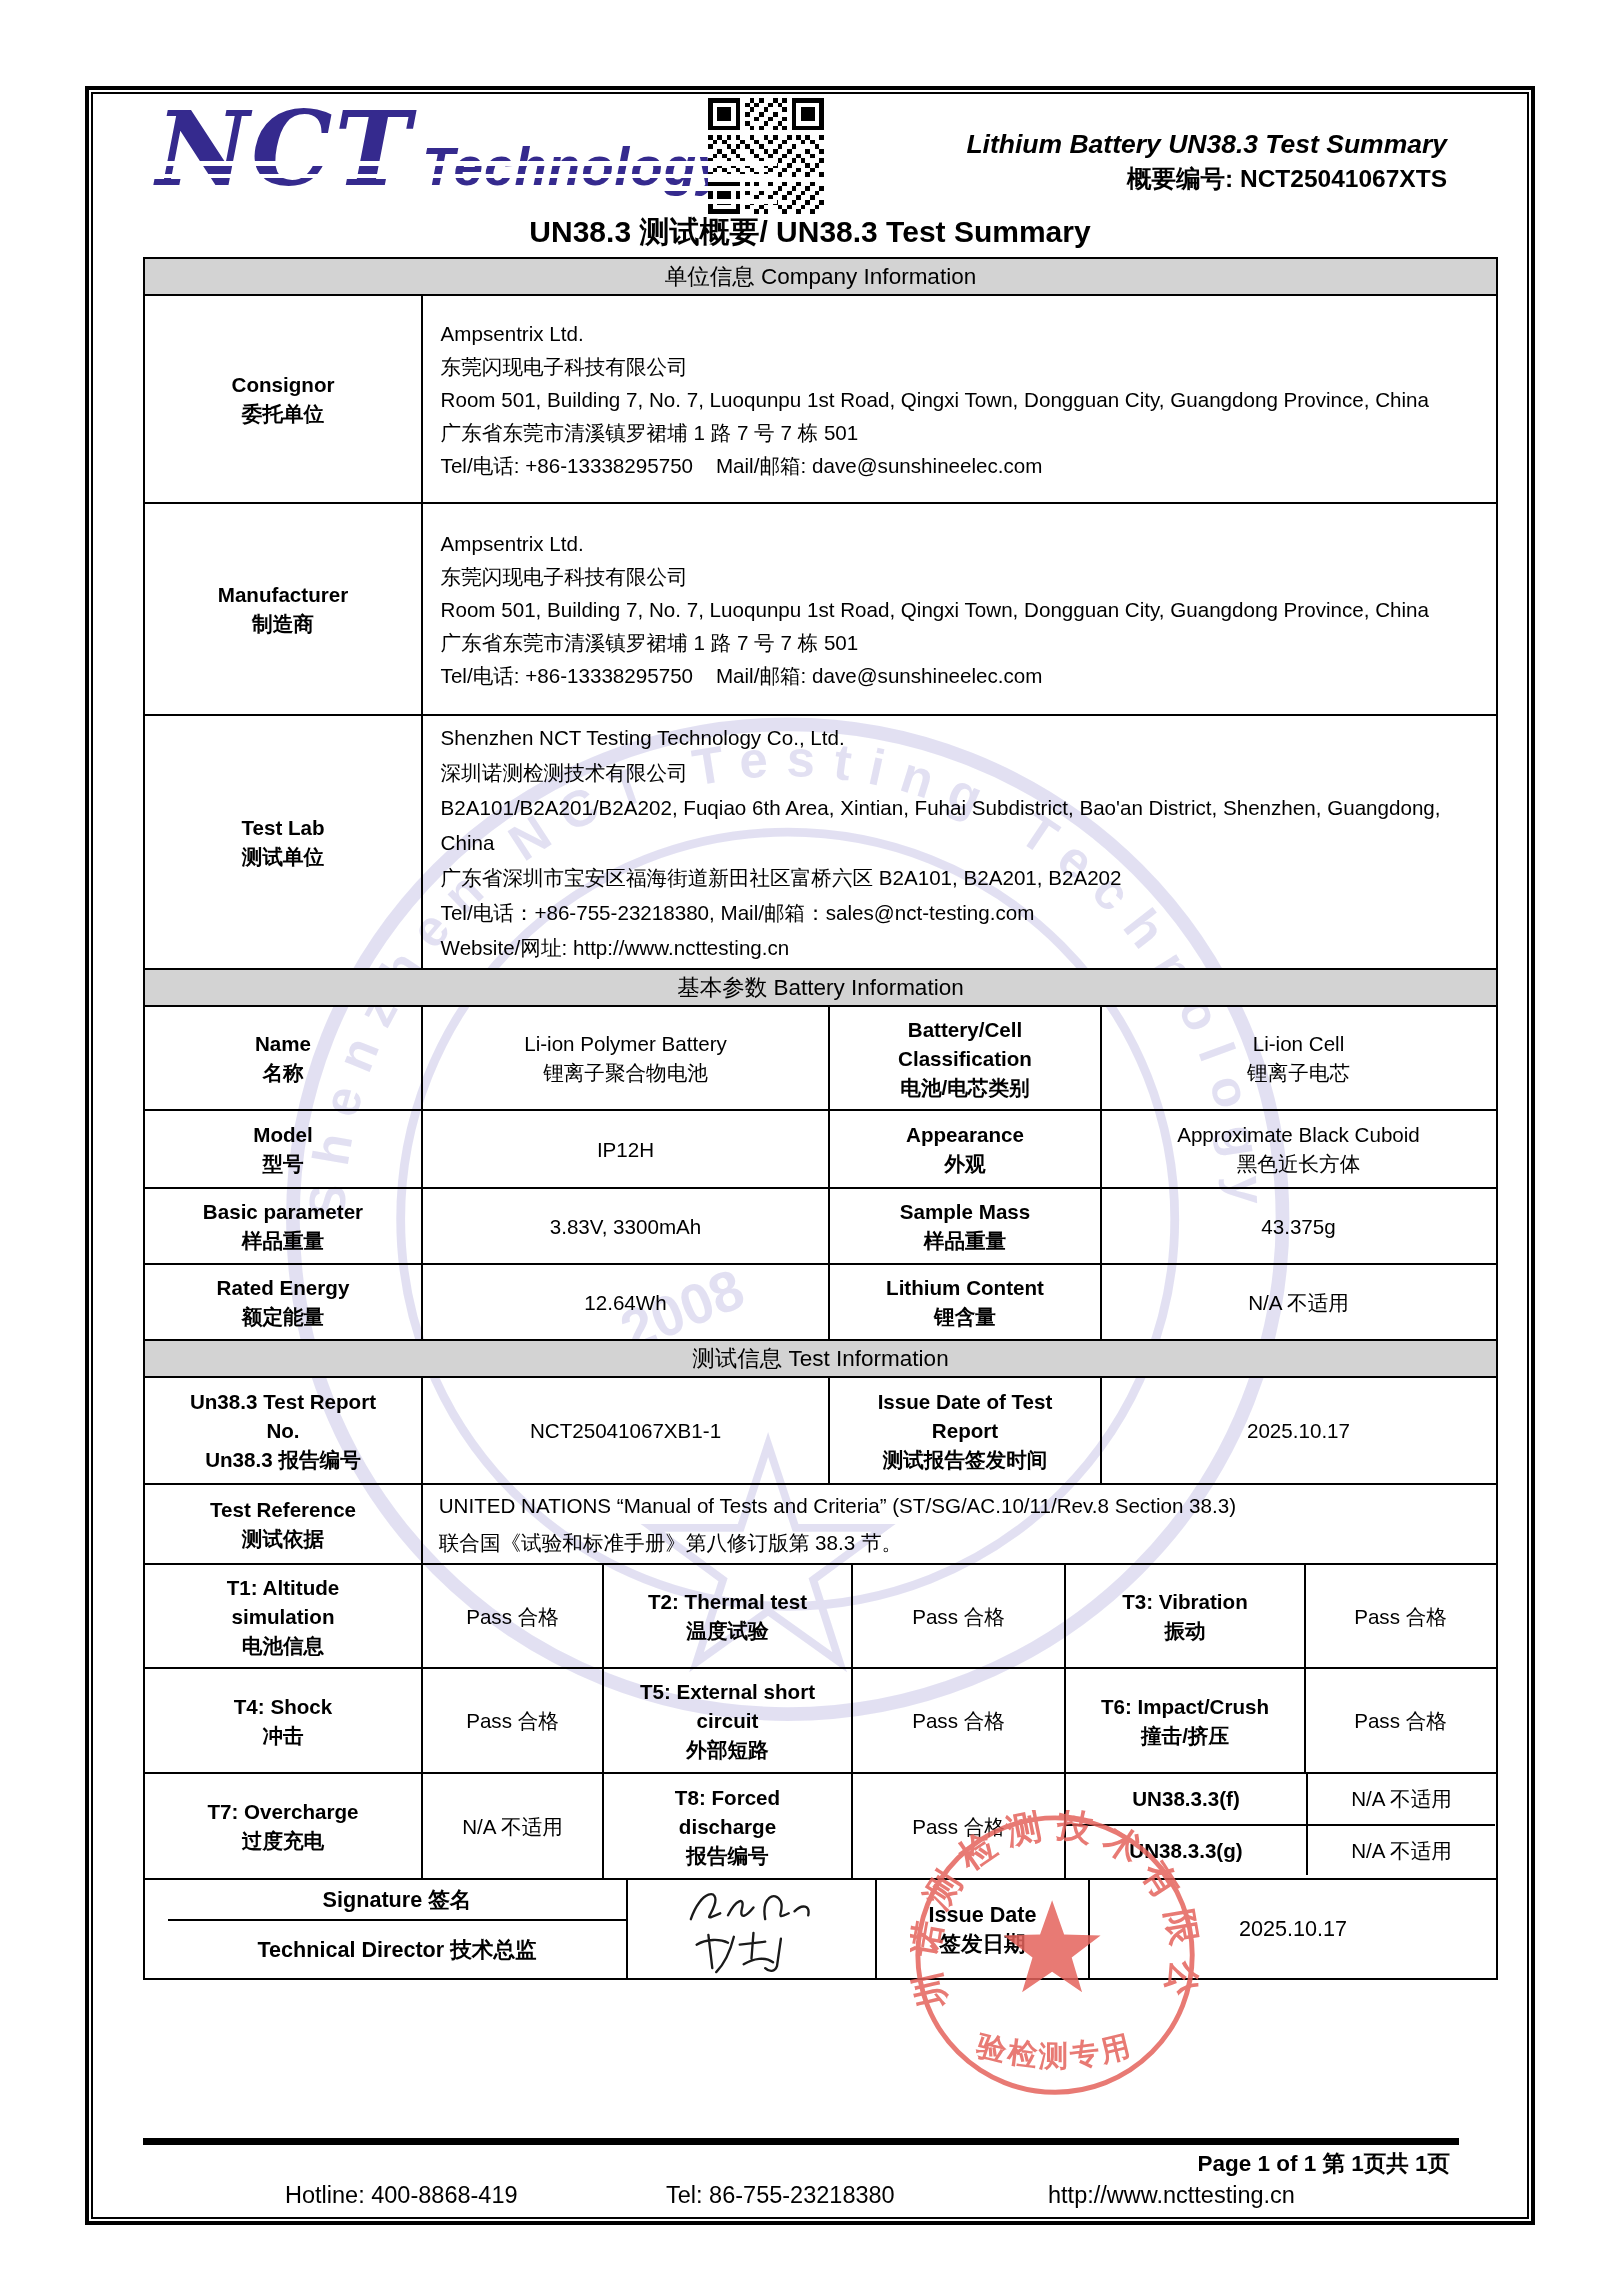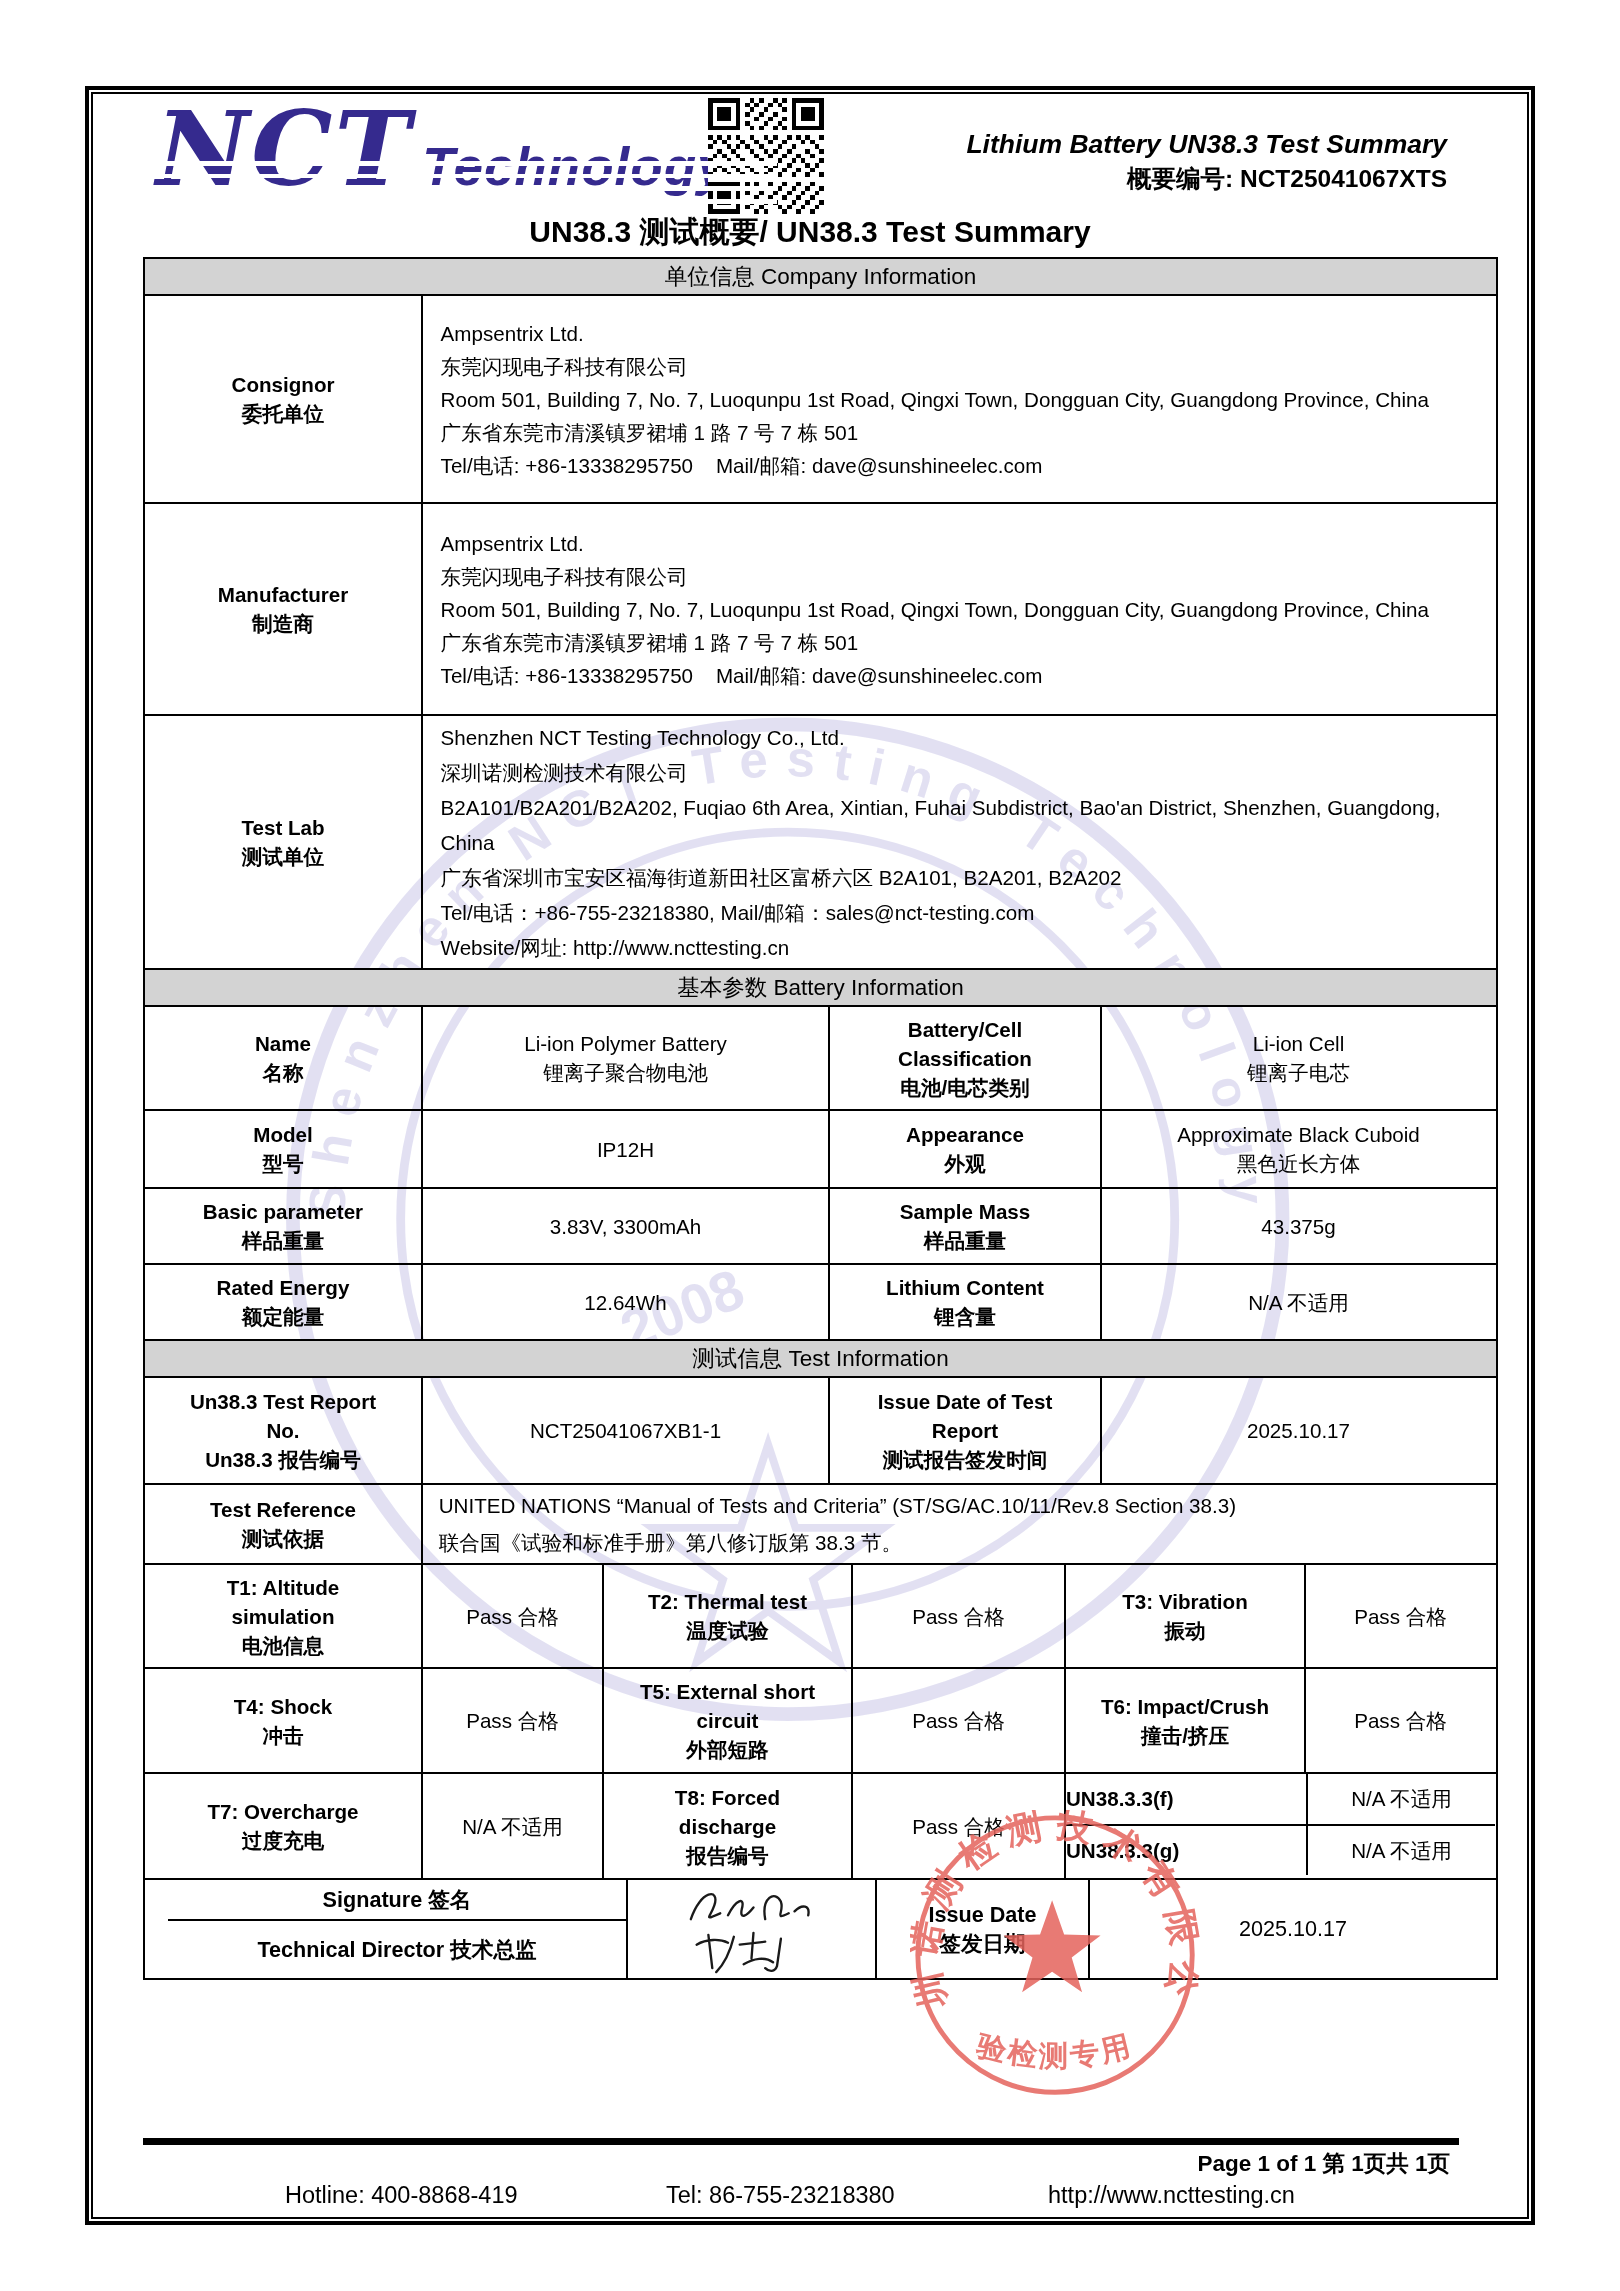--- a/index.html
+++ b/index.html
@@ -30,21 +30,21 @@
   .valcell{font-size:20.6px;line-height:29px;text-align:center;}
   .company-lines{align-items:stretch;justify-content:center;padding:3.9px 0 3.9px 17.6px;text-align:left;}
   .cline{font-size:20.6px;white-space:pre-wrap;}
   .lh34 .cline{line-height:33px;}
   .lh36 .cline{line-height:35px;}
   .refcell{align-items:stretch;justify-content:center;padding-left:15.7px;text-align:left;}
   .refcell .cline{line-height:37px;}
   .unstack{padding:0;justify-content:flex-start;}
   .unrow{display:flex;width:100%;box-sizing:border-box;align-items:center;}
   .unrow + .unrow{border-top:2px solid #000;}
-  .unrow .unlbl{flex:0 0 240px;text-align:left;font-weight:700;font-size:20.6px;}
+  .unrow .unlbl{flex:0 0 240px;text-align:center;font-weight:700;font-size:20.6px;}
   .unrow .unval{flex:1;text-align:center;font-size:20.6px;border-left:2px solid #000;align-self:stretch;display:flex;align-items:center;justify-content:center;}
   .sigblock{display:flex;border-top:2.9px solid #000;padding-left:23px;}
   .sigleft{width:458px;box-sizing:border-box;display:flex;flex-direction:column;}
   .sigleft .srow1{height:39px;display:flex;align-items:center;justify-content:center;font-weight:700;font-size:21.6px;border-bottom:2.9px solid #000;}
   .sigleft .srow2{height:56px;display:flex;align-items:center;justify-content:center;font-weight:700;font-size:21.6px;}
   .sigmid{width:249px;box-sizing:border-box;border-left:2px solid #000;display:flex;flex-direction:column;align-items:center;justify-content:center;}
   .sigissue{width:213px;box-sizing:border-box;border-left:2px solid #000;display:flex;flex-direction:column;align-items:center;justify-content:center;font-weight:700;font-size:21.6px;line-height:29px;}
   .sigdate{flex:1;box-sizing:border-box;border-left:2px solid #000;display:flex;align-items:center;justify-content:center;font-size:21.6px;}
   
   .stamp{position:absolute;left:821px;top:1720px;width:294px;height:294px;z-index:5;opacity:.85;pointer-events:none;}

